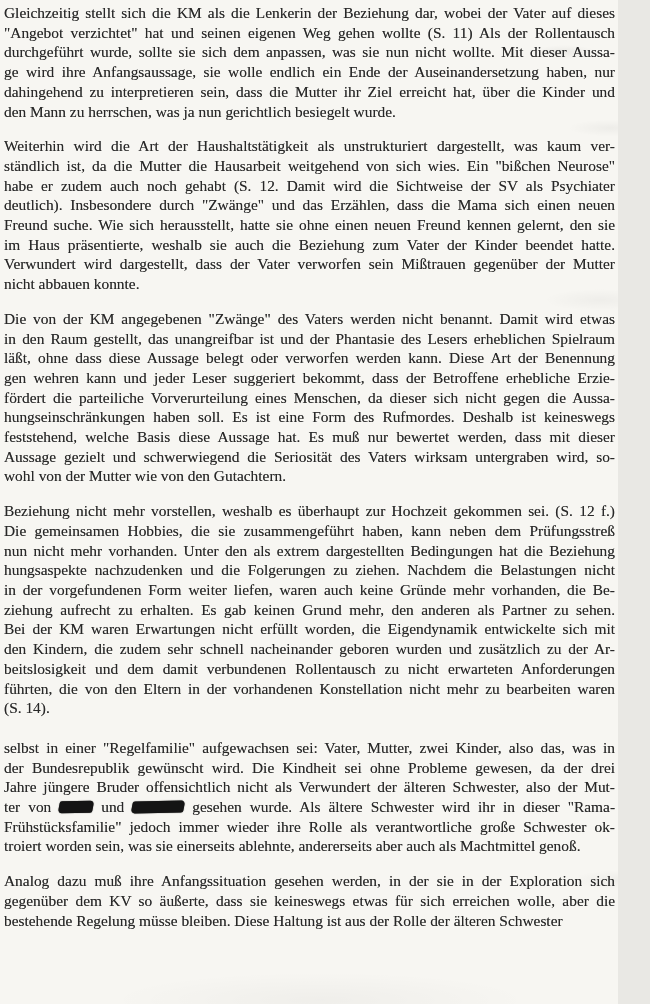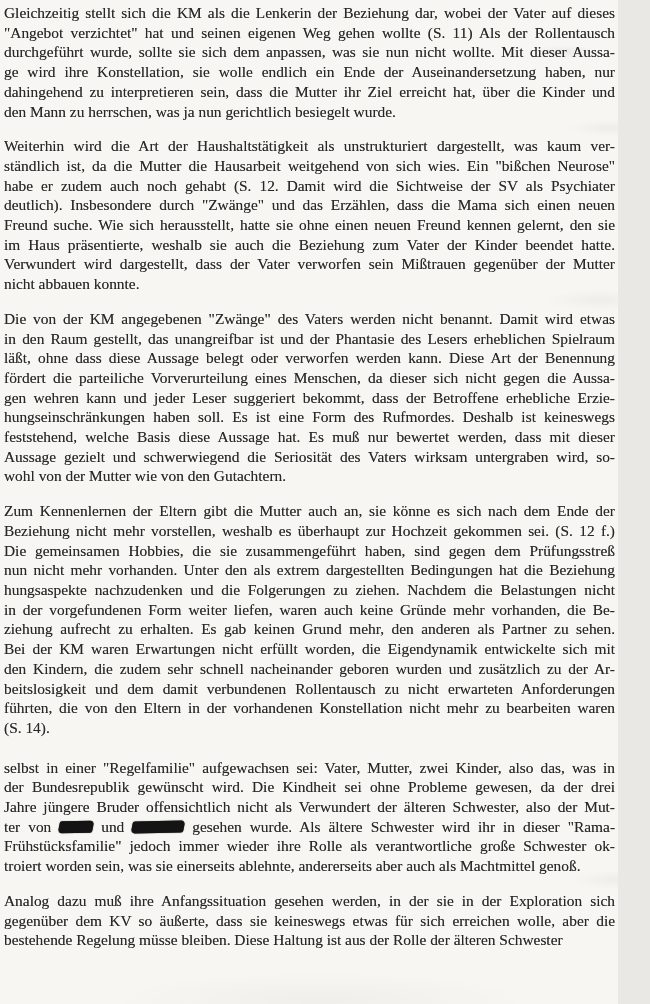--- a/index.html
+++ b/index.html
@@ -50,49 +50,48 @@
 </style>
 </head>
 <body>
 
 <div class="page" style="--paper: #f7f6f2; --ink: #282828;">
   <div id="document-text">
       <div class="paragraph">
         <div class="text-line">Gleichzeitig stellt sich die KM als die Lenkerin der Beziehung dar, wobei der Vater auf dieses</div>
         <div class="text-line">"Angebot verzichtet" hat und seinen eigenen Weg gehen wollte (S. 11)  Als der Rollentausch</div>
         <div class="text-line">durchgeführt wurde, sollte sie sich dem anpassen, was sie nun nicht wollte. Mit dieser Aussa-</div>
-        <div class="text-line">ge wird ihre Konstellation, sie wolle endlich ein Ende der Auseinandersetzung haben, nur</div>
+        <div class="text-line">ge wird ihre Anfangsaussage, sie wolle endlich ein Ende der Auseinandersetzung haben, nur</div>
         <div class="text-line">dahingehend zu interpretieren sein, dass die Mutter ihr Ziel erreicht hat, über die Kinder und</div>
         <div class="text-line para-end">den Mann zu herrschen, was ja nun gerichtlich besiegelt wurde.</div>
       </div>
       <div class="paragraph">
         <div class="text-line">Weiterhin wird die Art der Haushaltstätigkeit als unstrukturiert dargestellt, was kaum ver-</div>
         <div class="text-line">ständlich ist, da die Mutter die Hausarbeit weitgehend von sich wies. Ein "bißchen Neurose"</div>
         <div class="text-line">habe er zudem auch noch gehabt (S. 12. Damit wird die Sichtweise der SV als Psychiater</div>
         <div class="text-line">deutlich). Insbesondere durch "Zwänge" und das Erzählen, dass die Mama sich einen neuen</div>
         <div class="text-line">Freund suche. Wie sich herausstellt, hatte sie ohne einen neuen Freund kennen gelernt, den sie</div>
         <div class="text-line">im Haus präsentierte, weshalb sie auch die Beziehung zum Vater der Kinder beendet hatte.</div>
         <div class="text-line">Verwundert wird dargestellt, dass der Vater verworfen sein Mißtrauen gegenüber der Mutter</div>
         <div class="text-line para-end">nicht abbauen konnte.</div>
       </div>
       <div class="paragraph">
         <div class="text-line">Die von der KM angegebenen "Zwänge" des Vaters werden nicht benannt. Damit wird etwas</div>
         <div class="text-line">in den Raum gestellt, das unangreifbar ist und der Phantasie des Lesers erheblichen Spielraum</div>
         <div class="text-line">läßt, ohne dass diese Aussage belegt oder verworfen werden kann. Diese Art der Benennung</div>
+        <div class="text-line">gen wehren kann und jeder Leser suggeriert bekommt, dass der Betroffene erhebliche Erzie-</div>
         <div class="text-line">fördert die parteiliche Vorverurteilung eines Menschen, da dieser sich nicht gegen die Aussa-</div>
-        <div class="text-line">gen wehren kann und jeder Leser suggeriert bekommt, dass der Betroffene erhebliche Erzie-</div>
         <div class="text-line">hungseinschränkungen haben soll. Es ist eine Form des Rufmordes. Deshalb ist keineswegs</div>
         <div class="text-line">feststehend, welche Basis diese Aussage hat. Es muß nur bewertet werden, dass mit dieser</div>
         <div class="text-line">Aussage gezielt und schwerwiegend die Seriosität des Vaters wirksam untergraben wird, so-</div>
         <div class="text-line para-end">wohl von der Mutter wie von den Gutachtern.</div>
       </div>
       <div class="paragraph">
-        <div class="text-line">Zum Kennenlernen der Eltern gibt die Mutter auch an, sie könne es sich nach dem Ende der</div>
         <div class="text-line">Beziehung nicht mehr vorstellen, weshalb es überhaupt zur Hochzeit gekommen sei. (S. 12 f.)</div>
-        <div class="text-line">Die gemeinsamen Hobbies, die sie zusammengeführt haben, sind gegen dem Prüfungsstreß</div>
+        <div class="text-line">Die gemeinsamen Hobbies, die sie zusammengeführt haben, kann neben dem Prüfungsstreß</div>
         <div class="text-line">nun nicht mehr vorhanden. Unter den als extrem dargestellten Bedingungen hat die Beziehung</div>
         <div class="text-line">hungsaspekte nachzudenken und die Folgerungen zu ziehen. Nachdem die Belastungen nicht</div>
         <div class="text-line">in der vorgefundenen Form weiter liefen, waren auch keine Gründe mehr vorhanden, die Be-</div>
         <div class="text-line">ziehung aufrecht zu erhalten. Es gab keinen Grund mehr, den anderen als Partner zu sehen.</div>
         <div class="text-line">Bei der KM waren Erwartungen nicht erfüllt worden, die Eigendynamik entwickelte sich mit</div>
         <div class="text-line">den Kindern, die zudem sehr schnell nacheinander geboren wurden und zusätzlich zu der Ar-</div>
         <div class="text-line">beitslosigkeit und dem damit verbundenen Rollentausch zu nicht erwarteten Anforderungen</div>
         <div class="text-line">führten, die von den Eltern in der vorhandenen Konstellation nicht mehr zu bearbeiten waren</div>
         <div class="text-line para-end">(S. 14).</div>
       </div>

